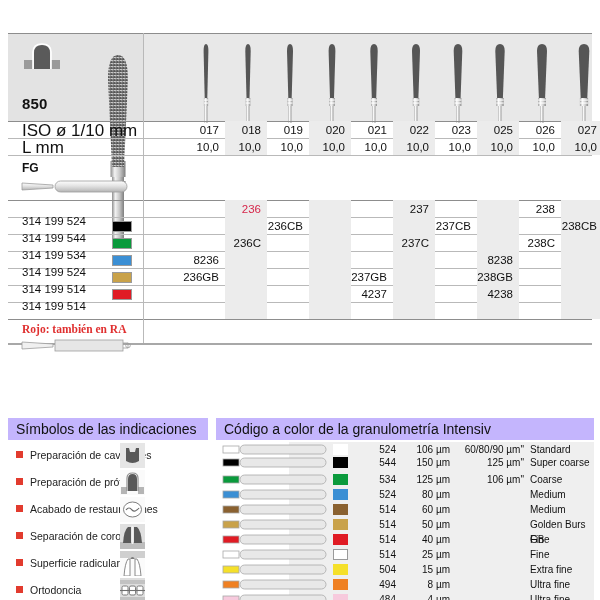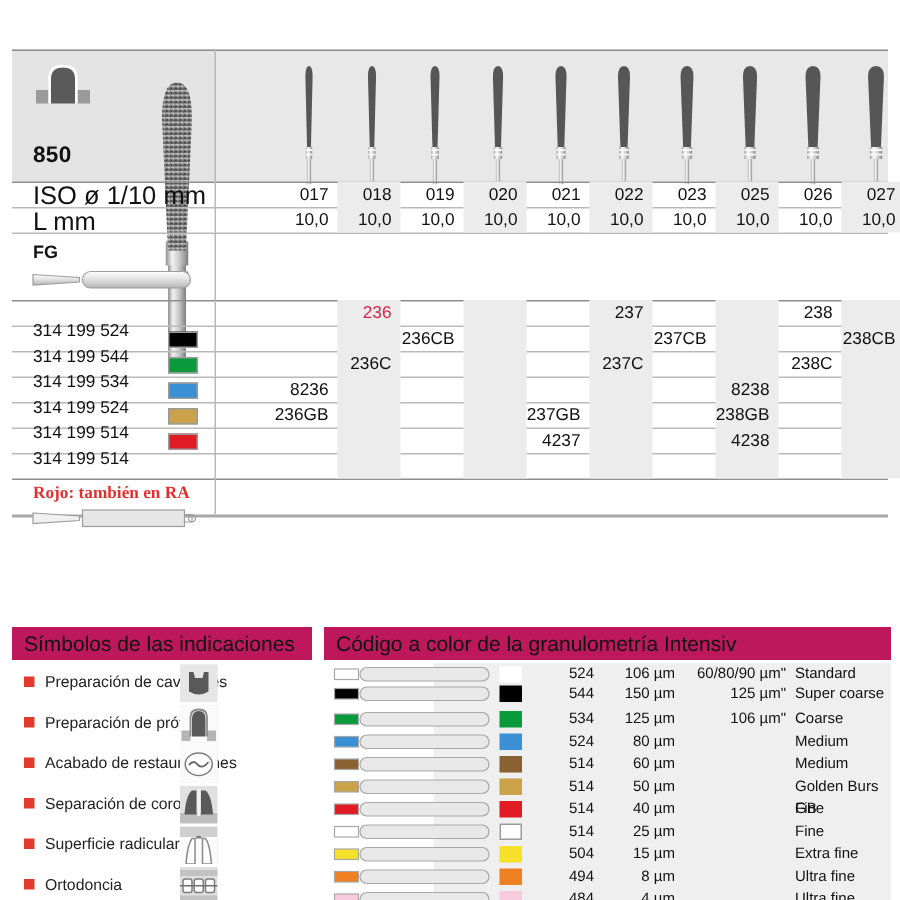--- a/index.html
+++ b/index.html
@@ -37,21 +37,21 @@
   .ord-label{position:absolute;left:14px;top:12px;height:17px;line-height:17px;font-size:11.5px;color:#111;white-space:nowrap;}
   .swatch{position:absolute;left:104px;top:3px;width:20px;height:11px;border:1px solid #9a9a9a;box-sizing:border-box;}
   .ord-cell{position:absolute;width:42px;height:17px;line-height:17px;text-align:right;
             font-size:11.5px;color:#111;box-sizing:border-box;padding-right:6px;white-space:nowrap;}
   .red{color:#d6264a;}
   .rojo-note{position:absolute;left:14px;font-size:11.5px;font-weight:bold;color:#e03030;font-family:Liberation Serif, serif;}
 
   
   .legend{position:absolute;}
   .legend-title{position:absolute;left:0;top:0;height:22px;line-height:22px;
-                background:#be185d;font-size:14px;color:#111;padding-left:8px;box-sizing:border-box;}
+                background:#c4b5fd;font-size:14px;color:#111;padding-left:8px;box-sizing:border-box;}
   .ind-row{position:absolute;left:0;height:27px;}
   .ind-bullet{position:absolute;left:8px;top:9px;width:7px;height:7px;background:#e23b2e;}
   .ind-text{position:absolute;left:22px;top:0;height:27px;line-height:27px;font-size:10.5px;color:#222;}
   .ind-ico{position:absolute;left:112px;top:1px;width:25px;height:25px;background:#e6e6e6;}
 
   .gr-row{position:absolute;left:0;height:15px;}
   .gr-zebra{position:absolute;height:15px;background:#f0f0f0;}
   .gr-bur{position:absolute;left:6px;top:2px;}
   .gr-sw{position:absolute;left:117px;top:2px;width:15px;height:11px;box-sizing:border-box;}
   .gr-c1{position:absolute;left:128px;width:52px;height:15px;line-height:15px;text-align:right;font-size:10px;color:#111;}

